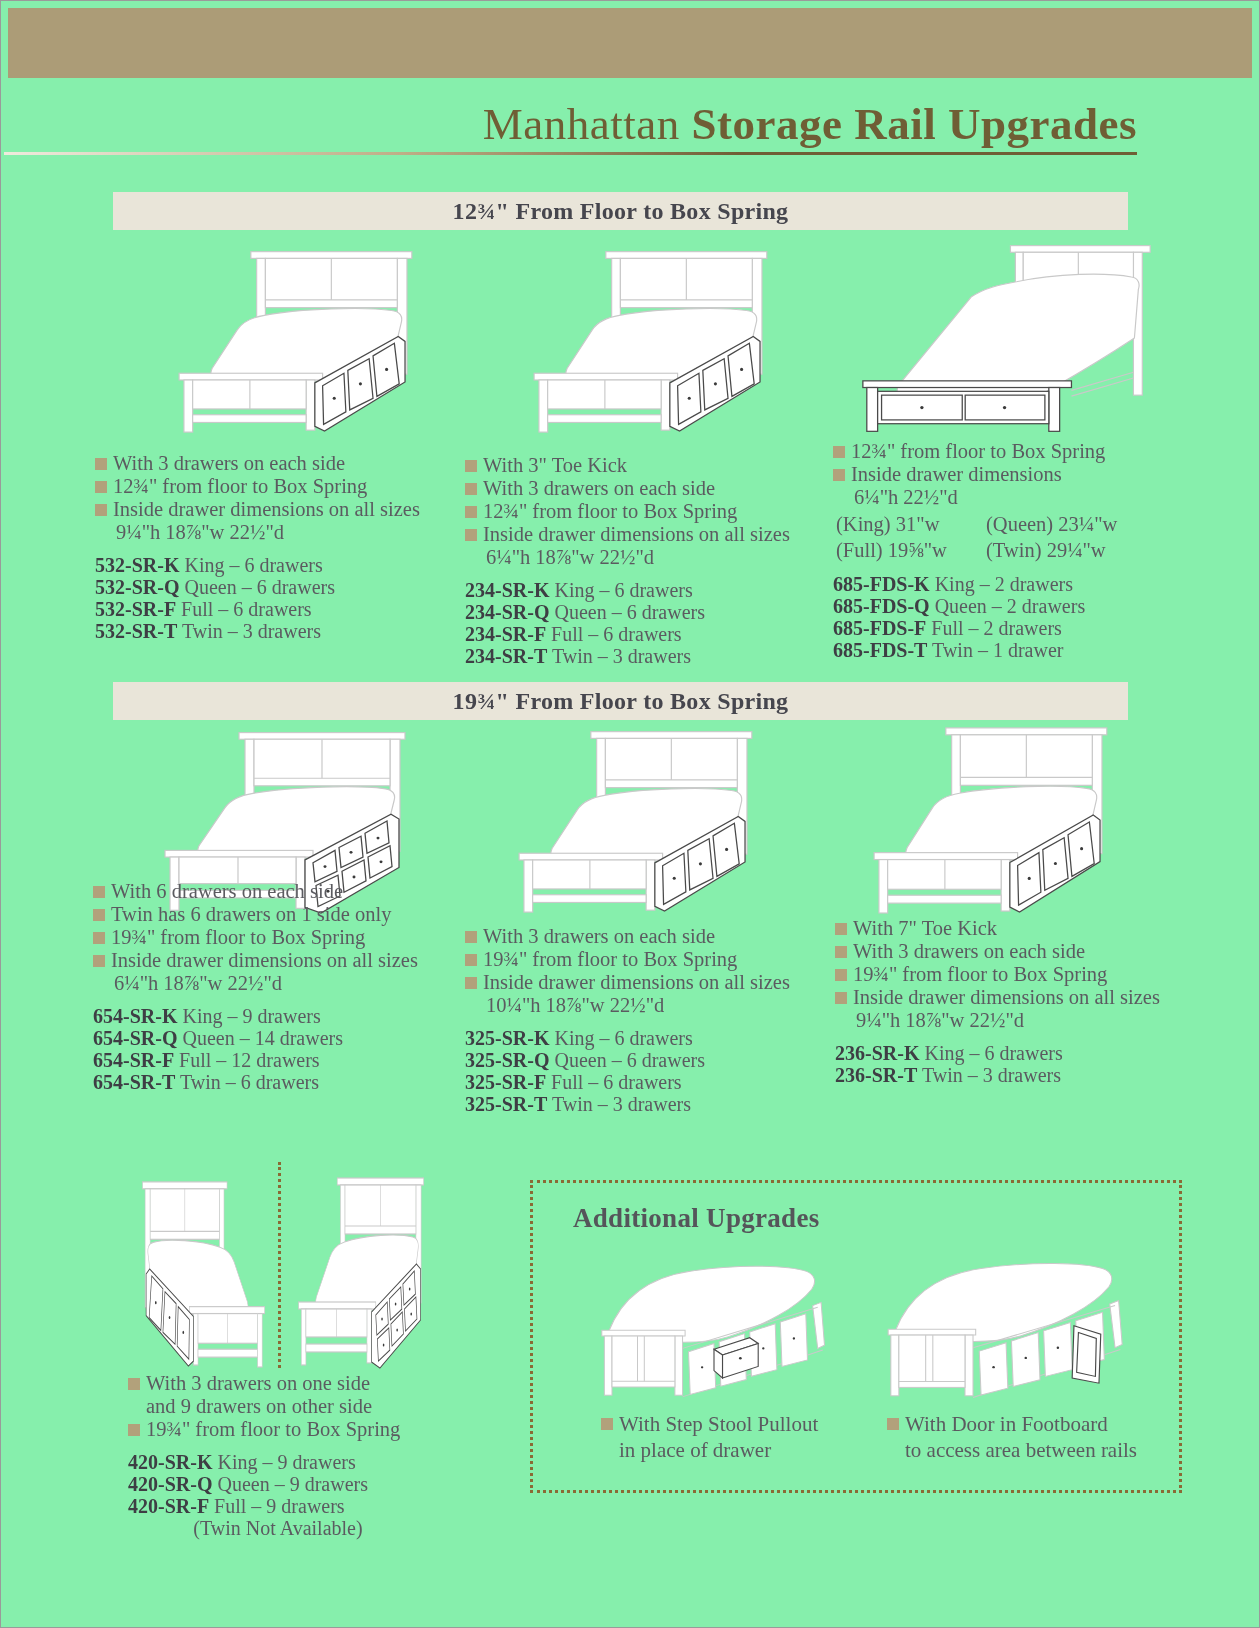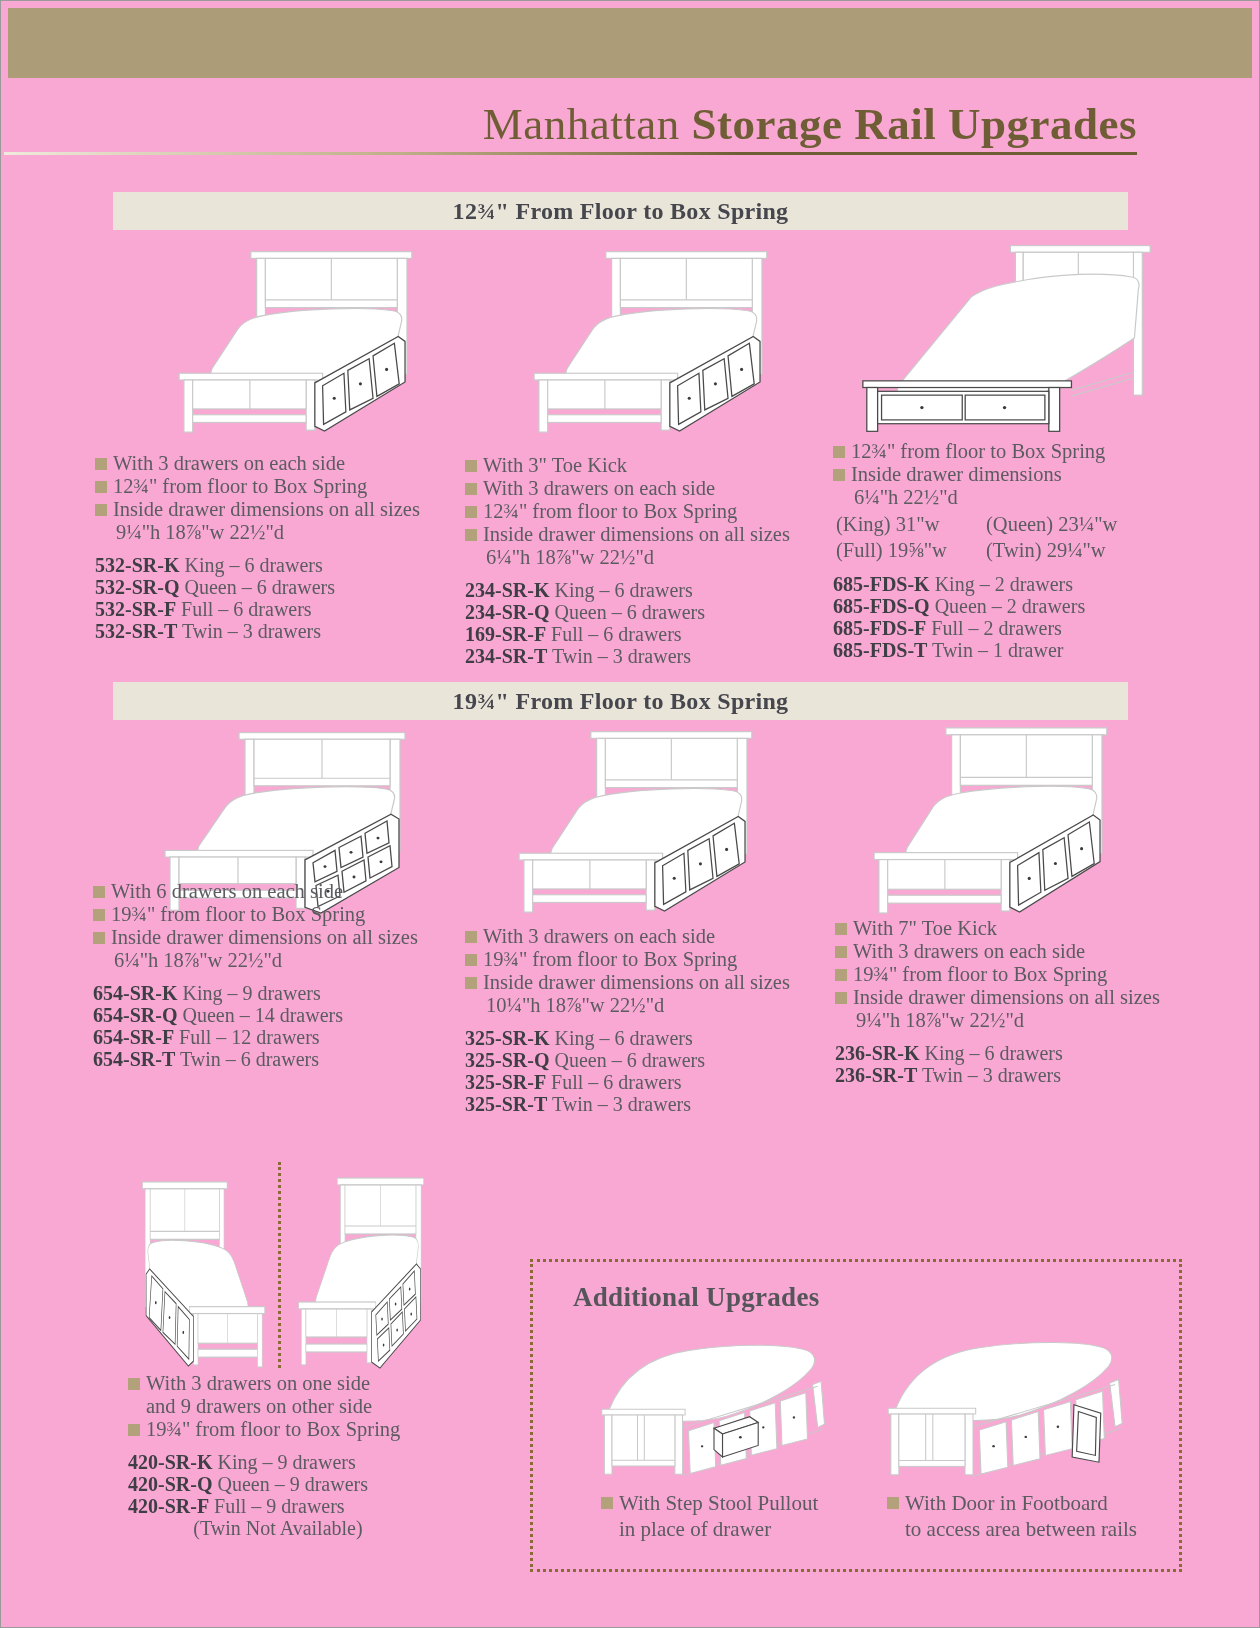--- a/index.html
+++ b/index.html
@@ -1,17 +1,17 @@
 <!DOCTYPE html>
 <html><head>
 <meta charset="utf-8">
 <style>
   html,body{margin:0;padding:0;background:#e8e8e8;}
   .page{
-    position:relative;width:1260px;height:1628px;background:#f9a8d4;
+    position:relative;width:1260px;height:1628px;background:#86efac;
     margin:0 auto;overflow:hidden;
     box-shadow:inset 0 0 0 1px #9a9a9a;
     font-family:"Liberation Serif","DejaVu Serif",serif;
     color:#5b5b60;
   }
   .top-band{position:absolute;left:8px;top:8px;width:1244px;height:70px;background:#ac9c77;}
   .page-title{
     position:absolute;top:98px;right:123px;margin:0;
     font-size:45px;font-weight:normal;color:#6f5e35;letter-spacing:.5px;white-space:nowrap;
   }
@@ -39,21 +39,21 @@
   .models{margin-top:10px;font-size:20px;line-height:22px;}
   .models .code{font-weight:bold;color:#3e3e44;}
   .models div{white-space:nowrap;}
   .note{color:#5b5b60;text-align:center;}
   .sizegrid{display:grid;grid-template-columns:150px auto;padding-left:3px;
     margin-top:2px;line-height:26px;white-space:nowrap;}
 
   .pair-divider{position:absolute;left:278px;top:1162px;height:206px;border-left:3px dotted #8a6a35;}
 
   .addl-box{
-    position:absolute;left:530px;top:1259px;width:652px;height:313px;
+    position:absolute;left:530px;top:1180px;width:652px;height:313px;
     border:3px dotted #8a6a35;box-sizing:border-box;
   }
   .addl-title{position:absolute;left:40px;top:20px;margin:0;font-size:27px;
     font-weight:bold;color:#55555a;letter-spacing:.3px;}
   .caption{position:absolute;font-size:21px;line-height:26px;}
   .caption .sq{top:7px;}
 
   
   .lt{stroke:#c9c9c9;fill:#ffffff;stroke-width:1.2;}
   .dk{stroke:#4a4a4a;fill:#ffffff;stroke-width:1.3;}
@@ -215,21 +215,21 @@
 
   <div class="col" style="left:465px;top:454px;width:365px">
     <div class="bi"><span class="sq"></span><span>With 3" Toe Kick</span></div>
     <div class="bi"><span class="sq"></span><span>With 3 drawers on each side</span></div>
     <div class="bi"><span class="sq"></span><span>12¾" from floor to Box Spring</span></div>
     <div class="bi"><span class="sq"></span><span>Inside drawer dimensions on all sizes</span></div>
     <div class="dim">6¼"h 18⅞"w 22½"d</div>
     <div class="models">
       <div><span class="code">234-SR-K</span> <span>King – 6 drawers</span></div>
       <div><span class="code">234-SR-Q</span> <span>Queen – 6 drawers</span></div>
-      <div><span class="code">169-SR-F</span> <span>Full – 6 drawers</span></div>
+      <div><span class="code">234-SR-F</span> <span>Full – 6 drawers</span></div>
       <div><span class="code">234-SR-T</span> <span>Twin – 3 drawers</span></div>
     </div>
   </div>
 
   <div class="col" style="left:833px;top:440px;width:340px">
     <div class="bi"><span class="sq"></span><span>12¾" from floor to Box Spring</span></div>
     <div class="bi"><span class="sq"></span><span>Inside drawer dimensions</span></div>
     <div class="dim">6¼"h 22½"d</div>
     <div class="sizegrid">
       <span><span>(King)</span> <span>31"w</span></span>
@@ -258,20 +258,21 @@
       </svg>
   </div>
   <div class="bed" style="left:845px;top:718px;width:320px;height:198px">
     <svg viewBox="0 0 330 200" preserveAspectRatio="none">
         <use href="#bedA"></use>
       </svg>
   </div>
 
   <div class="col" style="left:93px;top:880px;width:375px">
     <div class="bi"><span class="sq"></span><span>With 6 drawers on each side</span></div>
+    <div class="bi"><span class="sq"></span><span>Twin has 6 drawers on 1 side only</span></div>
     <div class="bi"><span class="sq"></span><span>19¾" from floor to Box Spring</span></div>
     <div class="bi"><span class="sq"></span><span>Inside drawer dimensions on all sizes</span></div>
     <div class="dim">6¼"h 18⅞"w 22½"d</div>
     <div class="models">
       <div><span class="code">654-SR-K</span> <span>King – 9 drawers</span></div>
       <div><span class="code">654-SR-Q</span> <span>Queen – 14 drawers</span></div>
       <div><span class="code">654-SR-F</span> <span>Full – 12 drawers</span></div>
       <div><span class="code">654-SR-T</span> <span>Twin – 6 drawers</span></div>
     </div>
   </div>

